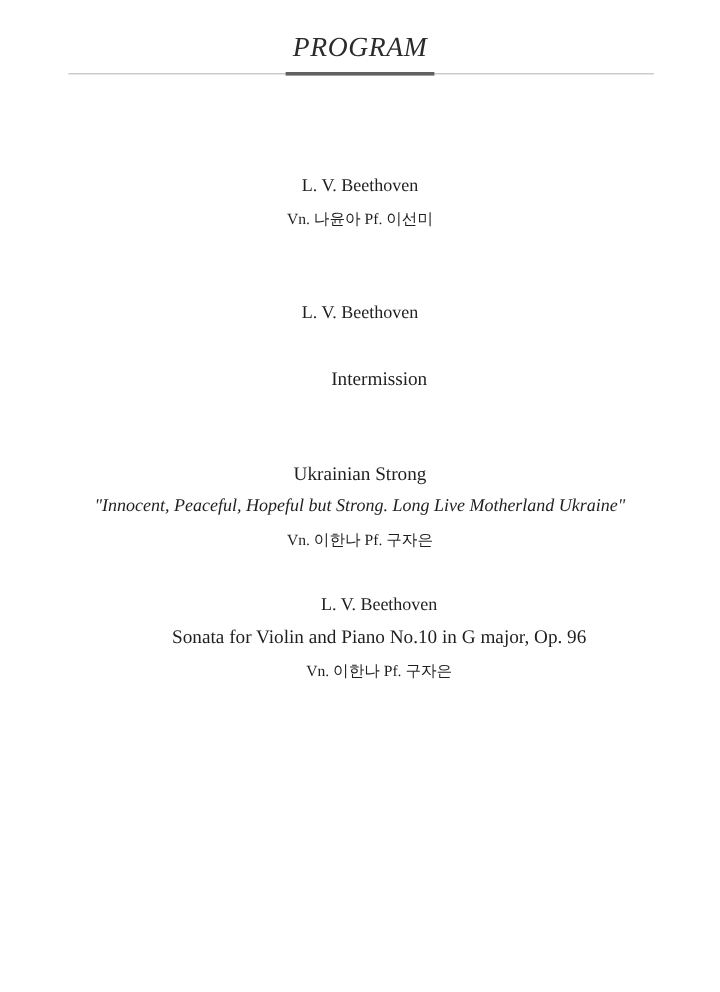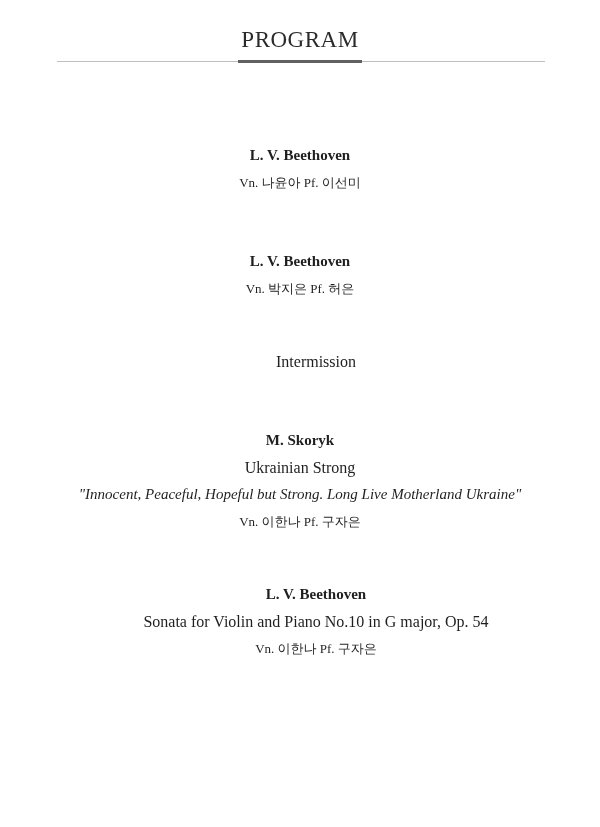--- a/index.html
+++ b/index.html
@@ -14,20 +14,21 @@
     margin: 0 auto;
     background: #ffffff;
     font-family: "Liberation Serif", "DejaVu Serif", serif;
     color: #1f1f1f;
     overflow: hidden;
   }
   
   .title-block {
     position: relative;
     height: 66px;
+    font-style: italic;
   }
   .page-title {
     position: absolute;
     top: 27px;
     left: 0;
     right: 0;
     margin: 0;
     text-align: center;
     font-size: 23px;
     font-weight: normal;
@@ -52,41 +53,41 @@
   }
   
   main {
     text-align: center;
   }
   .entry p {
     margin: 0;
     line-height: 27px;
   }
   .composer {
-    font-weight: bold;
+    font-weight: normal;
     font-size: 15px;
   }
   .piece {
     font-size: 16px;
   }
   .subtitle {
     font-style: italic;
     font-size: 15px;
   }
   .performers {
     font-size: 13px;
   }
   .intermission p {
     margin: 0;
     line-height: 27px;
     font-size: 16px;
   }
   .gap-a { margin-top: 76px; }
   .gap-b { margin-top: 52px; }
-  .gap-c { margin-top: 46px; padding-left: 32px; }
+  .gap-c { margin-top: 28px; padding-left: 32px; }
 </style>
 </head>
 <body>
 
 <div class="page">
 
   <header class="title-block">
     <div class="thin-rule"></div>
     <div class="dark-rule"></div>
     <h1 class="page-title">PROGRAM</h1>
@@ -94,34 +95,32 @@
 
   <main>
 
     <section class="entry gap-a">
       <p class="composer">L. V. Beethoven</p>
       <p class="performers">Vn. 나윤아 Pf. 이선미</p>
     </section>
 
     <section class="entry gap-b">
       <p class="composer">L. V. Beethoven</p>
-      <p class="performers">Vn. 박지은 Pf. 허은</p>
     </section>
 
     <section class="intermission gap-c">
       <p>Intermission</p>
     </section>
 
     <section class="entry gap-b">
-      <p class="composer">M. Skoryk</p>
       <p class="piece">Ukrainian Strong</p>
       <p class="subtitle">"Innocent, Peaceful, Hopeful but Strong. Long Live Motherland Ukraine"</p>
       <p class="performers">Vn. 이한나 Pf. 구자은</p>
     </section>
 
     <section class="entry gap-c">
       <p class="composer">L. V. Beethoven</p>
-      <p class="piece">Sonata for Violin and Piano No.10 in G major, Op. 54</p>
+      <p class="piece">Sonata for Violin and Piano No.10 in G major, Op. 96</p>
       <p class="performers">Vn. 이한나 Pf. 구자은</p>
     </section>
 
   </main>
 </div>
 
 </body></html>

